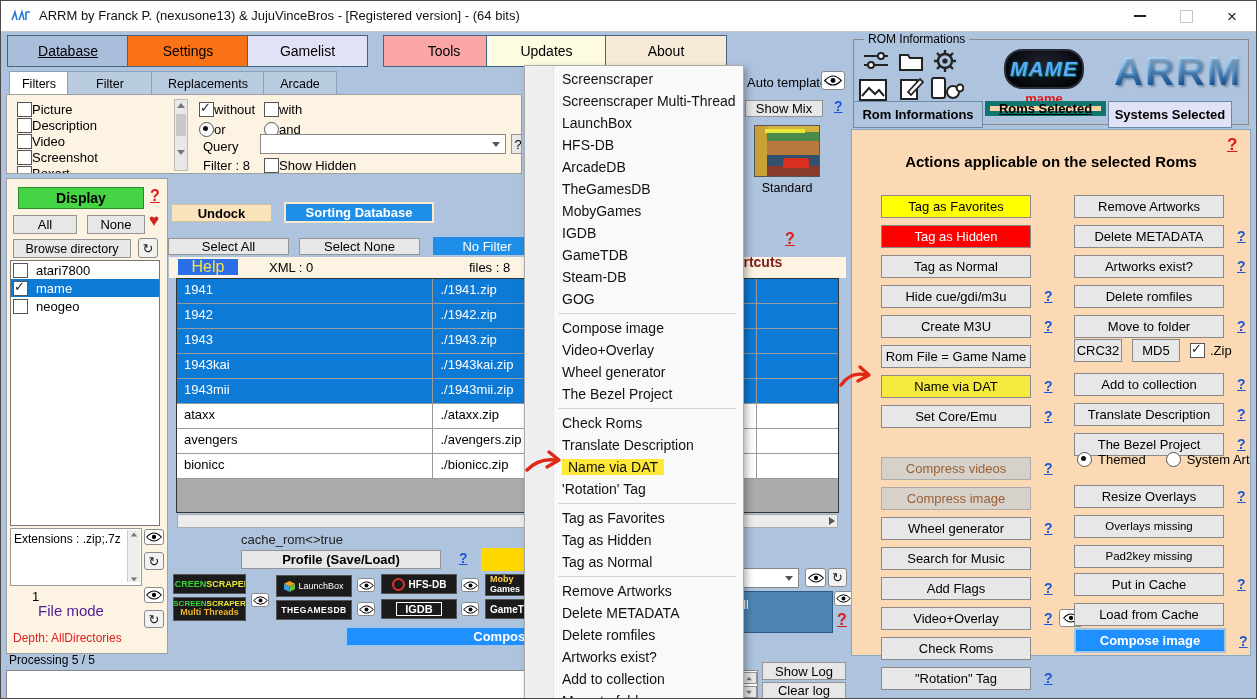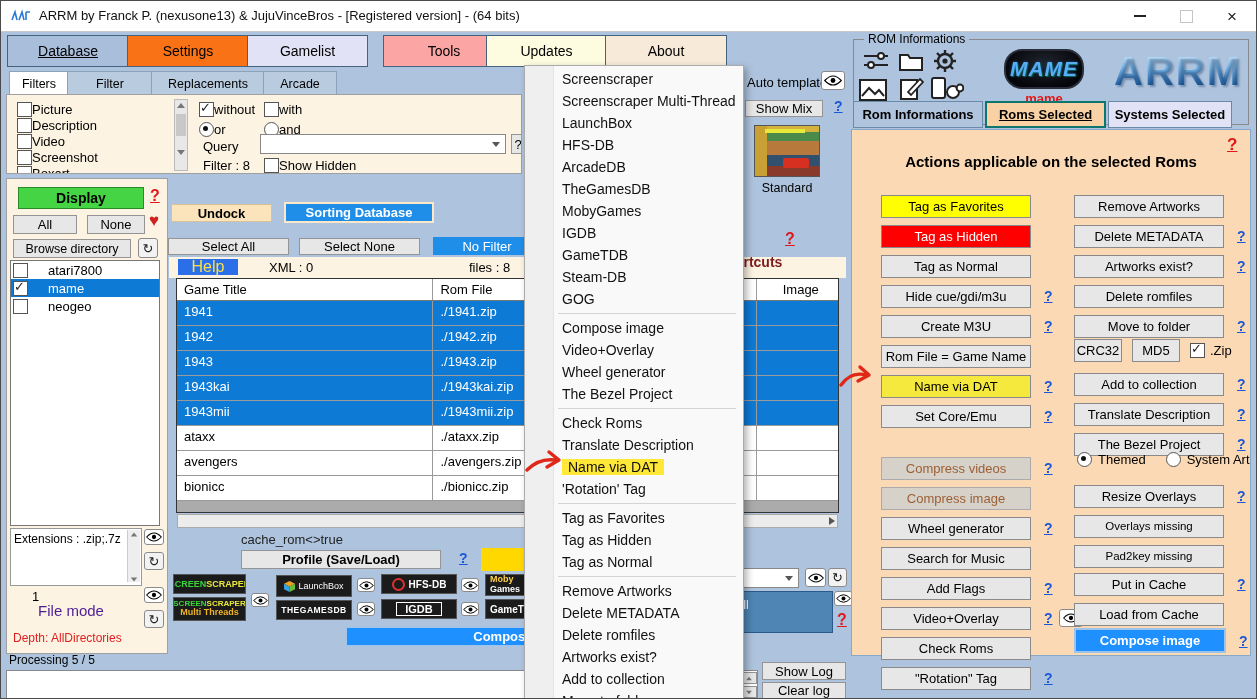--- a/index.html
+++ b/index.html
@@ -18,21 +18,21 @@
   
   .titlebar{position:absolute;left:0;top:0;width:1257px;height:30px;background:#fff;border-bottom:1px solid #c8c8c8;}
   .wbtn{position:absolute;top:4px;width:34px;height:22px;display:flex;align-items:center;justify-content:center;}
   
   .mtab{position:absolute;top:34px;height:30px;border:1px solid #44637f;display:flex;align-items:center;justify-content:center;font-size:14px;font-weight:normal;}
   .stab{position:absolute;top:70px;height:23px;border:1px solid #8ba2b8;display:flex;align-items:center;justify-content:center;font-size:12.5px;background:#b9cbdf;}
   
   .cream{background:#fcf3e2;border:1px solid #a0a0a0;}
   .peach{background:#fbd9b4;}
   .frow{display:flex;align-items:center;height:16px;font-size:13px;}
-  .srow{display:flex;align-items:center;height:18px;gap:20px;padding-left:2px;font-size:13px;}
+  .srow{display:flex;align-items:center;height:18px;gap:8px;padding-left:2px;font-size:13px;}
   .srow.sel{background:#0d7ad6;color:#fff;}
   
   .thead{display:flex;height:21px;background:#fff;border-bottom:1px solid #777;font-size:13px;}
   .trow{display:flex;height:24px;background:#fff;border-bottom:1px solid #9a9a9a;}
   .trow.sel{background:#0d7ad6;color:#fff;}
   .tc{padding:3px 0 0 7px;font-size:13px;border-right:1px solid #9a9a9a;overflow:hidden;white-space:nowrap;}
   .t1{width:257px;}.t2{width:326px;}.t3{width:77px;border-right:none;}
   
   .menu{position:absolute;left:523px;top:64px;width:218px;height:635px;background:#f9f9f9;border:1px solid #ababab;box-shadow:3px 3px 7px rgba(0,0,0,.3);z-index:40;overflow:hidden;}
   .menu-gutter{position:absolute;left:0;top:0;width:28px;height:100%;background:#efefef;border-right:1px solid #e2e2e2;}
@@ -206,25 +206,20 @@
   <div class="r" style="left:283px;top:201px;width:150px;height:21px;background:#1e8ee8;border:2px solid #fce8c8;display:flex;align-items:center;justify-content:center;font-size:13px;font-weight:bold;color:#fff">Sorting Database</div>
   <div class="r btn" style="left:167px;top:237px;width:121px;height:17px">Select All</div>
   <div class="r btn" style="left:298px;top:237px;width:121px;height:17px">Select None</div>
   <div class="r" style="left:432px;top:236px;width:108px;height:18px;background:#1e8ee8;color:#fff;display:flex;align-items:center;justify-content:center;font-size:13px">No Filter</div>
   <div class="r" style="left:168px;top:256px;width:677px;height:21px;background:#fcf3e2"></div>
   <div class="r" style="left:177px;top:258px;width:60px;height:16px;background:#2a6fe8;color:#fde047;font-size:16px;display:flex;align-items:center;justify-content:center">Help</div>
   <div class="r" style="left:268px;top:259px;font-size:13px">XML  :  0</div>
   <div class="r" style="left:468px;top:259px;font-size:13px">files : 8</div>
 
   <div class="r" style="left:175px;top:277px;width:663px;height:235px;border:1px solid #333;background:#ababab;overflow:hidden">
-    <div class="thead">
-      <div class="tc t1">Game Title</div>
-      <div class="tc t2">Rom File</div>
-      <div class="tc t3" style="text-align:center">Image</div>
-    </div>
     <div>
 
     <div class="trow sel">
           <div class="tc t1">1941</div>
           <div class="tc t2">./1941.zip</div>
           <div class="tc t3"></div>
         </div>
         <div class="trow sel">
           <div class="tc t1">1942</div>
           <div class="tc t2">./1942.zip</div>
@@ -415,21 +410,21 @@
       </svg>
   </div>
   <div class="r mame-pill" style="left:1003px;top:48px;width:80px;height:40px">
       <span class="mame-txt">MAME</span>
     </div>
   <div class="r" style="left:1003px;top:90px;width:80px;text-align:center;color:#e01818;font-weight:bold;font-size:13px">mame</div>
   <div class="r arrm-logo" style="left:1113px;top:48px">ARRM</div>
   <div class="r" style="left:1158px;top:98px;font-size:13px;font-weight:bold">v . 2008</div>
 
   <div class="r" style="left:852px;top:100px;width:130px;height:27px;background:#b0c4dd;border:1px solid #6a8aa8;display:flex;align-items:center;justify-content:center;font-size:13px;font-weight:bold">Rom Informations</div>
-  <div class="r" style="left:984px;top:100px;width:121px;height:27px;background:#f8d2a4;border:2px solid #0f766e;display:flex;align-items:center;justify-content:center;font-size:13px;font-weight:bold;text-decoration:underline">Roms Selected</div>
+  <div class="r" style="left:984px;top:100px;width:121px;height:15px;background:#f8d2a4;border:5px solid #0f766e;display:flex;align-items:center;justify-content:center;font-size:13px;font-weight:bold;text-decoration:underline">Roms Selected</div>
   <div class="r" style="left:1107px;top:100px;width:124px;height:27px;background:#e2e2f6;border:1px solid #6a8aa8;display:flex;align-items:center;justify-content:center;font-size:13px;font-weight:bold">Systems Selected</div>
 
   <div class="r peach" style="left:850px;top:128px;width:400px;height:527px;border:1px solid #88a8c8"></div>
   <div class="r q qr" style="left:1226px;top:134px;font-size:17px">?</div>
   <div class="r" style="left:870px;top:152px;width:360px;text-align:center;font-size:15px;font-weight:bold">Actions applicable on the selected Roms</div>
 
   <div class="r" style="left:880px;top:190px">
 
   <div class="prow">
         <div class="pbtn" style="background: rgb(255, 255, 0);">Tag as Favorites</div>

